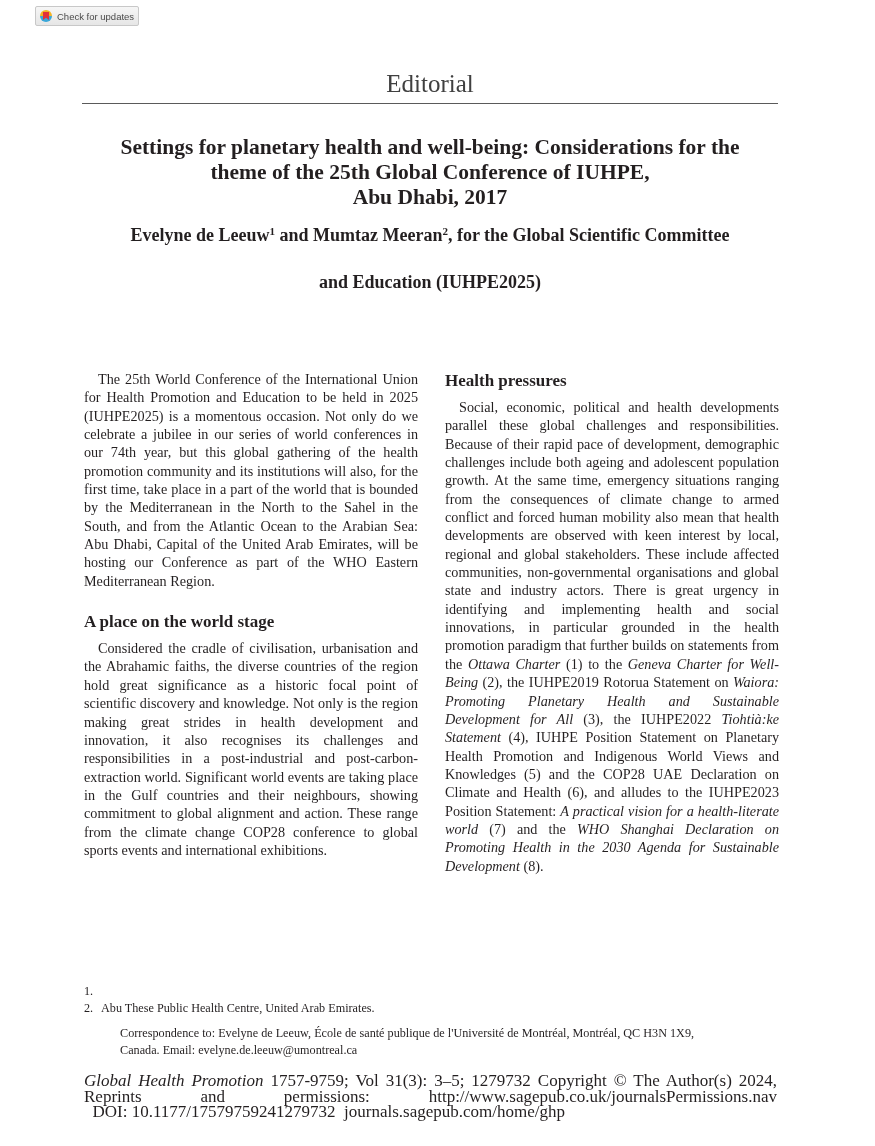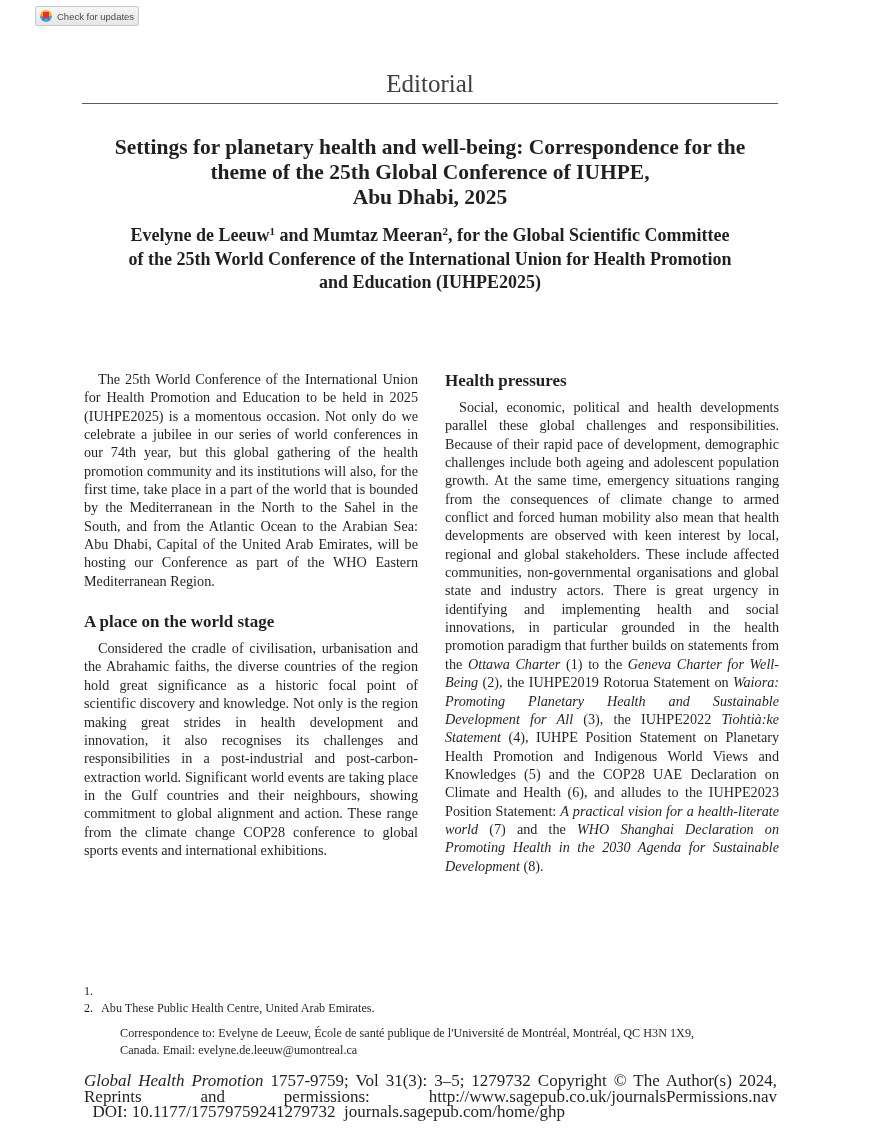--- a/index.html
+++ b/index.html
@@ -41,28 +41,28 @@
       <span class="ring"></span>
       <span class="flag"></span>
     </span>
   <span class="cfu-label">Check for updates</span>
 </div>
 
 <div class="section-label">Editorial</div>
 <div class="rule"></div>
 
 <h1 class="title" style="margin:0">
-  <span>Settings for planetary health and well-being: Correspondence for the</span><br>
+  <span>Settings for planetary health and well-being: Considerations for the</span><br>
   <span>theme of the 25th Global Conference of IUHPE,</span><br>
-  <span>Abu Dhabi, 2025</span>
+  <span>Abu Dhabi, 2017</span>
 </h1>
 
 <div class="authors">
   <span>Evelyne de Leeuw</span><sup>1</sup><span> and </span><span>Mumtaz Meeran</span><sup>2</sup><span>, for the Global Scientific Committee</span><br>
-  <span>of the 25th World Conference of the International Union for Health Promotion</span><br>
+  <br>
   <span>and Education (IUHPE2025)</span>
 </div>
 
 <div class="col col-left">
   <p>The 25th World Conference of the International Union for Health Promotion and Education to be held in 2025 (IUHPE2025) is a momentous occasion. Not only do we celebrate a jubilee in our series of world conferences in our 74th year, but this global gathering of the health promotion community and its institutions will also, for the first time, take place in a part of the world that is bounded by the Mediterranean in the North to the Sahel in the South, and from the Atlantic Ocean to the Arabian Sea: Abu Dhabi, Capital of the United Arab Emirates, will be hosting our Conference as part of the WHO Eastern Mediterranean Region.</p>
   <h2 class="second">A place on the world stage</h2>
   <p>Considered the cradle of civilisation, urbanisation and the Abrahamic faiths, the diverse countries of the region hold great significance as a historic focal point of scientific discovery and knowledge. Not only is the region making great strides in health development and innovation, it also recognises its challenges and responsibilities in a post-industrial and post-carbon-extraction world. Significant world events are taking place in the Gulf countries and their neighbours, showing commitment to global alignment and action. These range from the climate change COP28 conference to global sports events and international exhibitions.</p>
 </div>
 
 <div class="col col-right">

